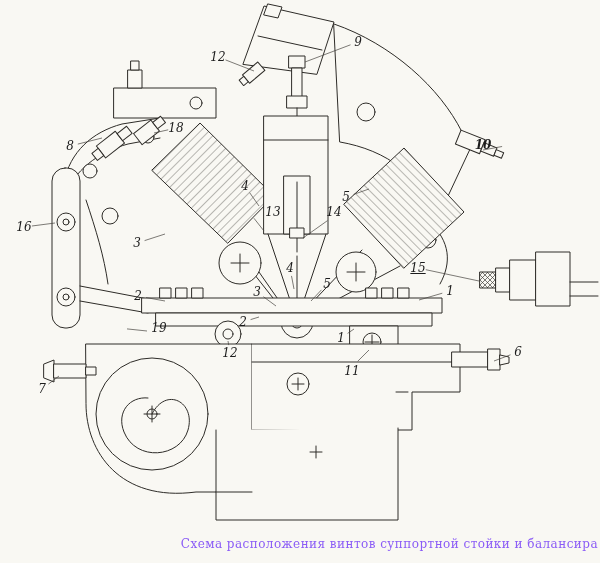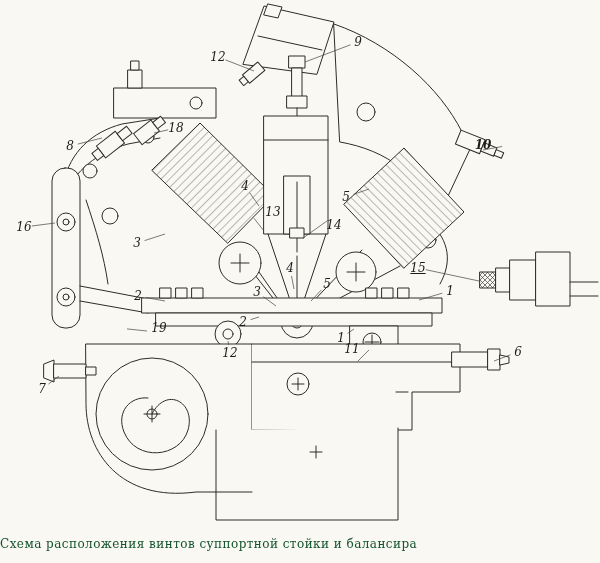--- a/index.html
+++ b/index.html
@@ -15,23 +15,23 @@
   .leaders{pointer-events:none;}
   .callout{
     position:absolute;
     transform:translate(-50%,-50%);
     font:italic 12px "DejaVu Serif",serif;
     color:#1c1c1c;
     white-space:nowrap;
   }
   .caption{
     position:absolute;left:0;right:2px;top:537px;
-    text-align:left;
+    text-align:right;
     font:12px "DejaVu Serif",serif;
-    color:#14532d;
+    color:#8b5cf6;
     letter-spacing:.45px;
   }
 </style>
 </head>
 <body>
 
 <div class="figure">
   <div class="drawing-area">
 
     <svg width="600" height="530" viewBox="0 0 600 530">
@@ -250,32 +250,32 @@
     <div class="callout-layer">
         <span class="callout" style="left: 218px; top: 57px;">12</span>
         <span class="callout" style="left: 358px; top: 42px;">9</span>
         <span class="callout" style="left: 176px; top: 128px;">18</span>
         <span class="callout" style="left: 70px; top: 146px;">8</span>
         <span class="callout" style="left: 483px; top: 145px; font-weight: bold;">10</span>
         <span class="callout" style="left: 24px; top: 227px;">16</span>
         <span class="callout" style="left: 137px; top: 243px;">3</span>
         <span class="callout" style="left: 245px; top: 186px;">4</span>
         <span class="callout" style="left: 249px; top: 212px; margin-left: 24px;">13</span>
-        <span class="callout" style="left: 334px; top: 225px;">14</span>
+        <span class="callout" style="left: 334px; top: 212px;">14</span>
         <span class="callout" style="left: 346px; top: 197px;">5</span>
         <span class="callout" style="left: 418px; top: 268px; text-decoration: underline;">15</span>
         <span class="callout" style="left: 138px; top: 296px;">2</span>
         <span class="callout" style="left: 450px; top: 291px;">1</span>
         <span class="callout" style="left: 119px; top: 328px; margin-left: 40px;">19</span>
         <span class="callout" style="left: 257px; top: 292px;">3</span>
         <span class="callout" style="left: 290px; top: 268px;">4</span>
         <span class="callout" style="left: 327px; top: 284px;">5</span>
         <span class="callout" style="left: 243px; top: 322px;">2</span>
         <span class="callout" style="left: 230px; top: 353px;">12</span>
         <span class="callout" style="left: 341px; top: 338px;">1</span>
-        <span class="callout" style="left: 352px; top: 349px;">11</span>
+        <span class="callout" style="left: 352px; top: 371px;">11</span>
         <span class="callout" style="left: 518px; top: 352px;">6</span>
         <span class="callout" style="left: 42px; top: 389px;">7</span>
       </div>
   </div>
 
   <div class="caption">Схема расположения винтов суппортной стойки и балансира</div>
 </div>
 
 </body></html>

